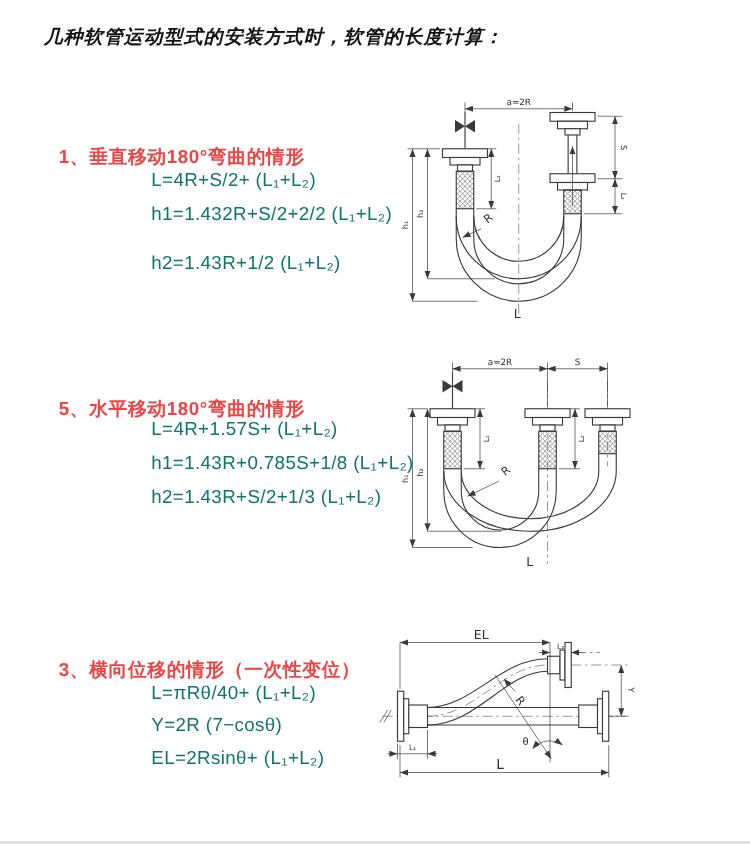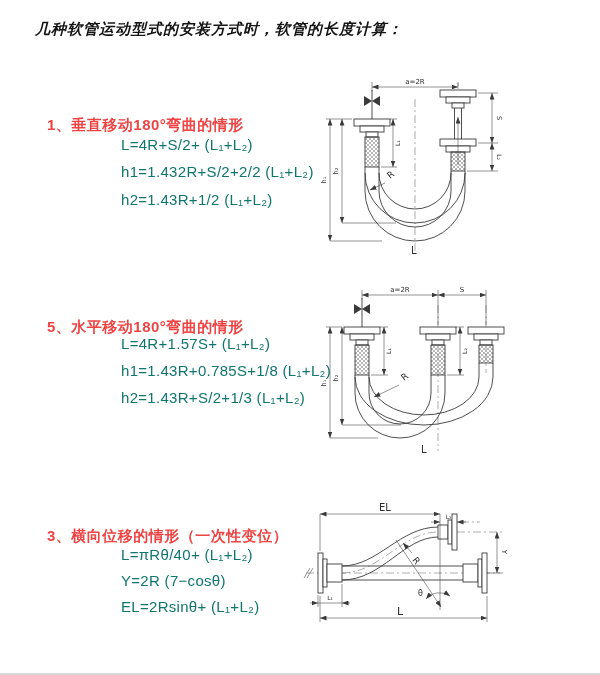--- a/index.html
+++ b/index.html
@@ -31,21 +31,21 @@
       <path d="M0,0 L4,4 M4,0 L0,4" stroke="#6d6d6d" stroke-width="0.5"></path>
     </pattern>
   </defs>
 </svg>
 
 <div class="title">几种软管运动型式的安装方式时，软管的长度计算：</div>
 
 <div class="heading" style="top:106px">1、垂直移动180°弯曲的情形</div>
 <div class="formula" style="top:136px">L=4R+S/2+ (L₁+L₂)</div>
 <div class="formula" style="top:163px">h1=1.432R+S/2+2/2 (L₁+L₂)</div>
-<div class="formula" style="top:191px">h2=1.43R+1/2 (L₁+L₂)</div>
+<div class="formula" style="top:202px">h2=1.43R+1/2 (L₁+L₂)</div>
 
 <div class="heading" style="top:308px">5、水平移动180°弯曲的情形</div>
 <div class="formula" style="top:335px">L=4R+1.57S+ (L₁+L₂)</div>
 <div class="formula" style="top:362px">h1=1.43R+0.785S+1/8 (L₁+L₂)</div>
 <div class="formula" style="top:389px">h2=1.43R+S/2+1/3 (L₁+L₂)</div>
 
 <div class="heading" style="top:517px">3、横向位移的情形（一次性变位）</div>
 <div class="formula" style="top:546px">L=πRθ/40+ (L₁+L₂)</div>
 <div class="formula" style="top:572px">Y=2R (7−cosθ)</div>
 <div class="formula" style="top:598px">EL=2Rsinθ+ (L₁+L₂)</div>

